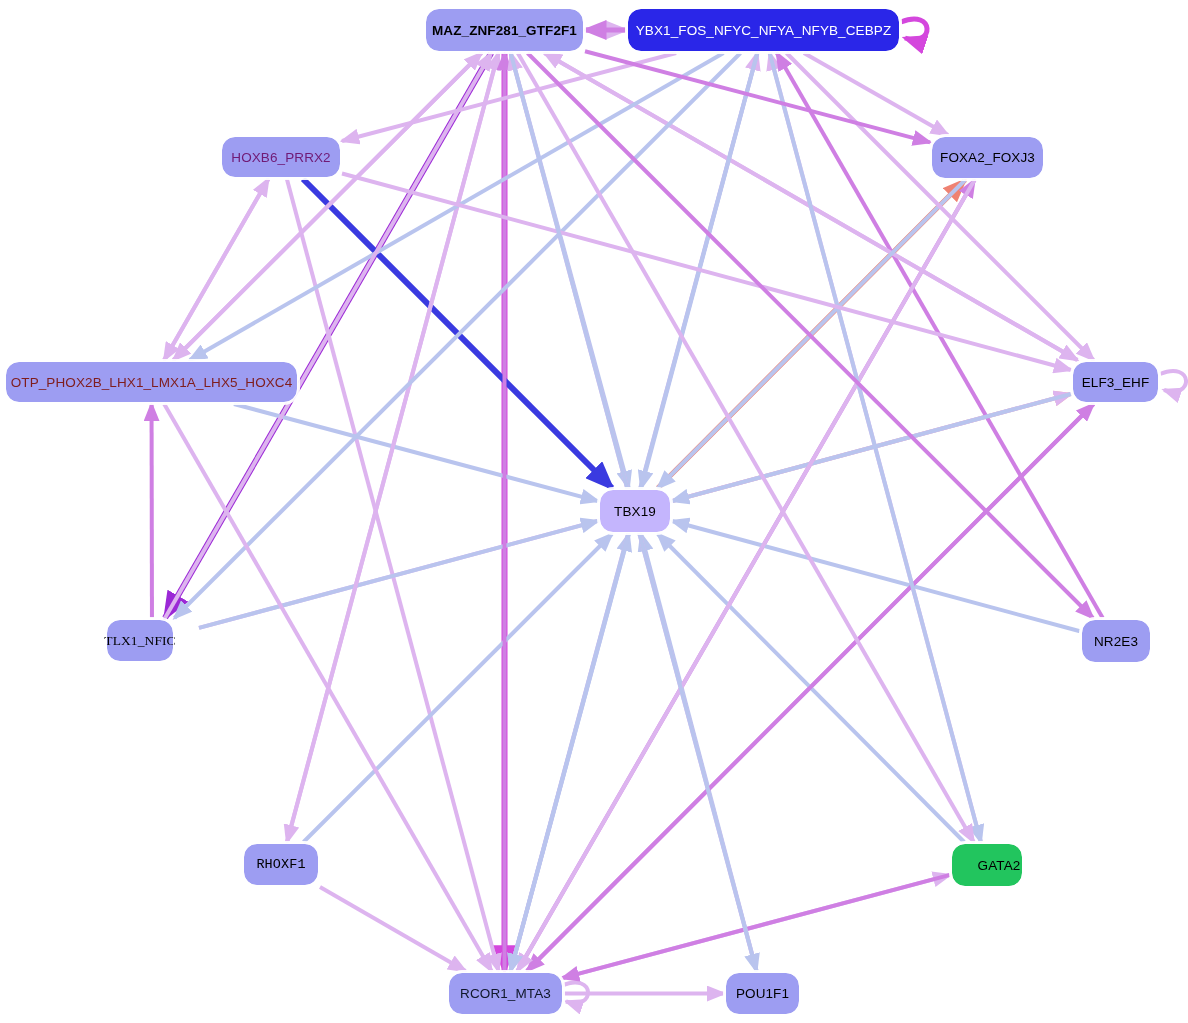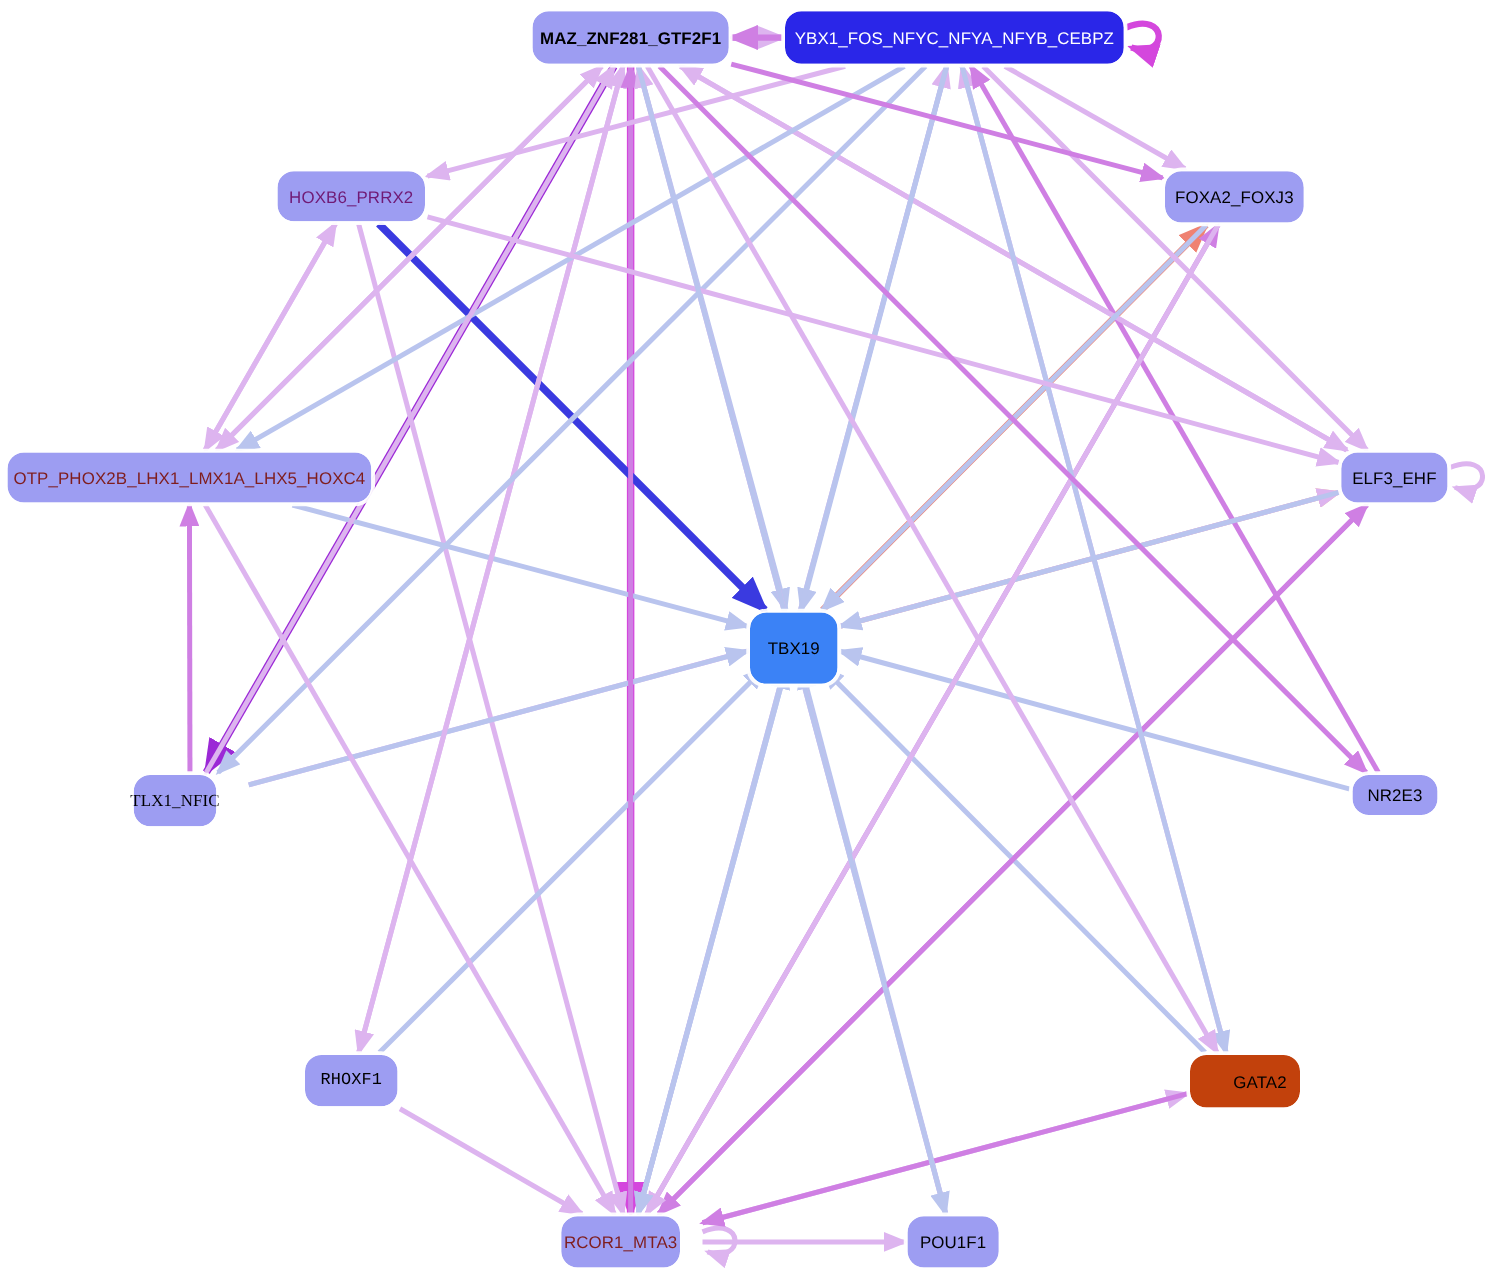--- a/index.html
+++ b/index.html
@@ -125,35 +125,35 @@
       </div>
       <div class="node" style="left: 932px; top: 137px; width: 111px; height: 41px; background: rgb(157, 157, 242); color: rgb(0, 0, 0); align-items: center;">
         <span>FOXA2_FOXJ3</span>
       </div>
       <div class="node" style="left: 6px; top: 362px; width: 291px; height: 40px; background: rgb(157, 157, 242); color: #7f1d1d;">
         <span>OTP_PHOX2B_LHX1_LMX1A_LHX5_HOXC4</span>
       </div>
       <div class="node" style="left: 1073px; top: 362px; width: 85px; height: 40px; background: rgb(157, 157, 242); color: rgb(0, 0, 0);">
         <span>ELF3_EHF</span>
       </div>
-      <div class="node" style="left: 600px; top: 490px; width: 70px; height: 57px; background: #3b82f6; color: rgb(0, 0, 0);">
+      <div class="node" style="left: 600px; top: 490px; width: 70px; height: 42px; background: #c4b5fd; color: rgb(0, 0, 0);">
         <span>TBX19</span>
       </div>
       <div class="node" style="left: 107px; top: 620px; width: 66px; height: 41px; background: rgb(157, 157, 242); color: rgb(0, 0, 0); font-family: Liberation Serif, serif;">
         <span>TLX1_NFIC</span>
       </div>
-      <div class="node" style="left: 1082px; top: 620px; width: 68px; height: 32px; background: rgb(157, 157, 242); color: rgb(0, 0, 0);">
+      <div class="node" style="left: 1082px; top: 620px; width: 68px; height: 42px; background: rgb(157, 157, 242); color: rgb(0, 0, 0);">
         <span>NR2E3</span>
       </div>
       <div class="node" style="left: 244px; top: 844px; width: 74px; height: 41px; background: rgb(157, 157, 242); color: rgb(0, 0, 0); font-family: Liberation Mono, monospace;">
         <span>RHOXF1</span>
       </div>
-      <div class="node" style="left: 952px; top: 844px; width: 88px; height: 42px; background: #c2410c; color: rgb(0, 0, 0); padding-left: 24px;">
+      <div class="node" style="left: 952px; top: 844px; width: 70px; height: 42px; background: #22c55e; color: rgb(0, 0, 0); padding-left: 24px;">
         <span>GATA2</span>
       </div>
-      <div class="node" style="left: 449px; top: 973px; width: 95px; height: 41px; background: rgb(157, 157, 242); color: #7f1d1d;">
+      <div class="node" style="left: 449px; top: 973px; width: 113px; height: 41px; background: rgb(157, 157, 242); color: #0f172a;">
         <span>RCOR1_MTA3</span>
       </div>
       <div class="node" style="left: 726px; top: 973px; width: 73px; height: 41px; background: rgb(157, 157, 242); color: rgb(0, 0, 0); align-items: center;">
         <span>POU1F1</span>
       </div>
     </div>
 </div>
 
 </body></html>

